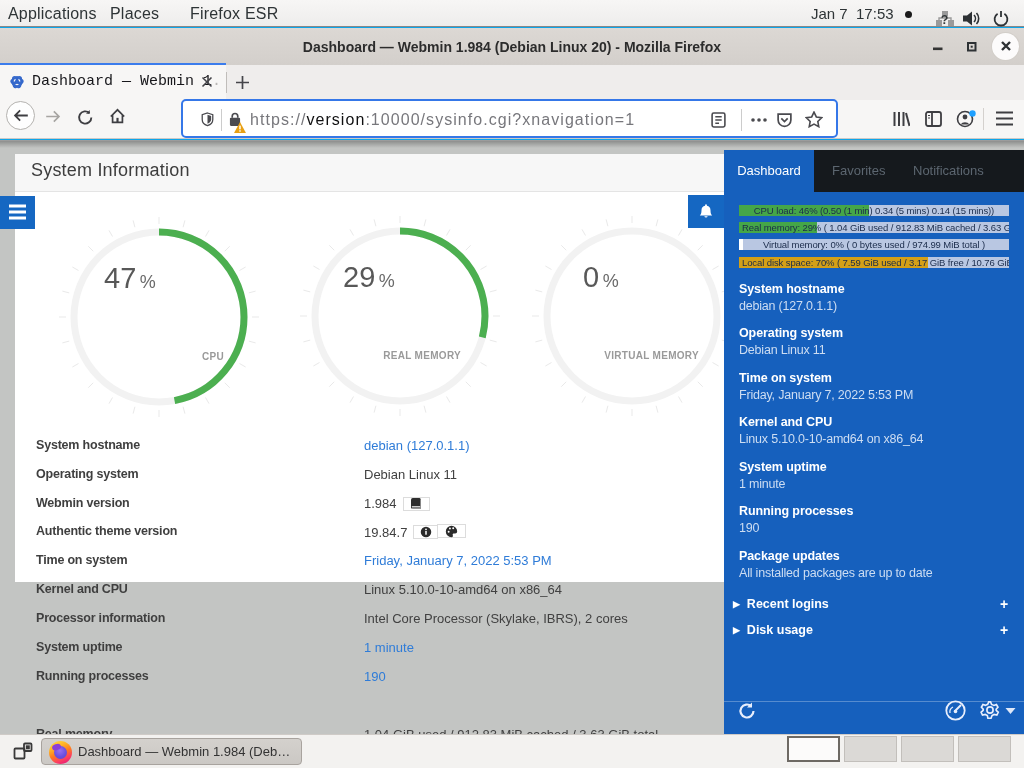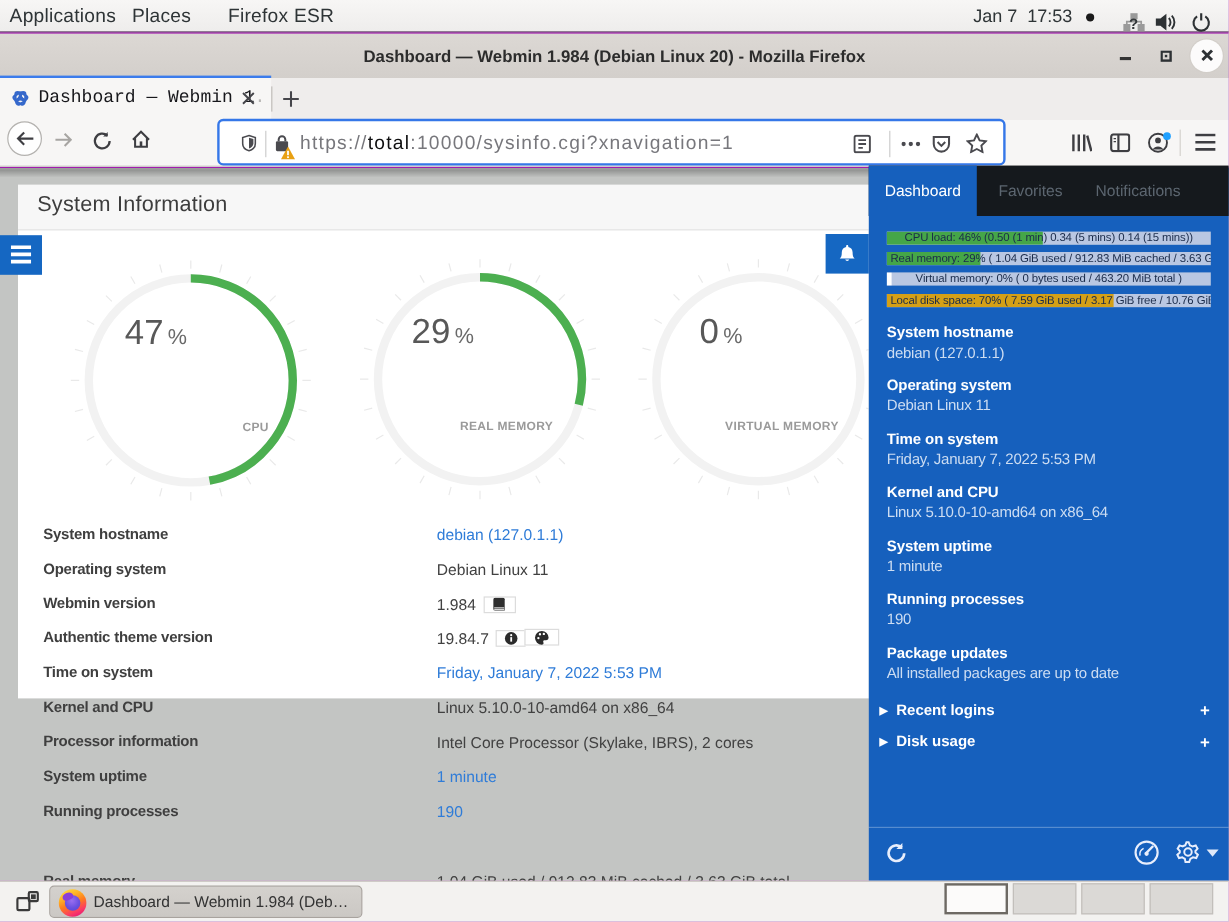--- a/index.html
+++ b/index.html
@@ -1,16 +1,16 @@
 <!DOCTYPE html>
 <html><head><meta charset="utf-8">
 <style>
 * { margin:0; padding:0; box-sizing:border-box; }
 html,body { width:1024px; height:768px; overflow:hidden; font-family:"Liberation Sans",sans-serif; }
-#screen { position:relative; width:1024px; height:768px; background:#a21caf; }
+#screen { position:relative; width:1024px; height:768px; background:#0ea5e9; }
 
 #topbar { position:absolute; left:0; top:0; width:1024px; height:27px; background:linear-gradient(#f7f6f5,#eeedec); border-bottom:1px solid #888; }
 .tb-item { position:absolute; top:0; height:27px; line-height:27px; color:#2e3436; font-size:16px; letter-spacing:.2px; }
 
 #titlebar { position:absolute; left:0; top:28px; width:1024px; height:37px; background:linear-gradient(#dcd8d4,#d3cfcb); }
 #titletext { position:absolute; width:100%; text-align:center; top:11px; font-size:14px; font-weight:bold; color:#2c2c2c; }
 
 #tabstrip { position:absolute; left:0; top:65px; width:1024px; height:35px; background:#efedec; }
 #activetab { position:absolute; left:0; top:0; width:226px; height:35px; background:#f7f6f5;font-family:Liberation Mono, monospace; }
 #tabline { position:absolute; left:0; top:-2px; width:226px; height:2px; background:#3b7cec; }
@@ -29,21 +29,21 @@
 .pct { position:absolute; font-size:29px; color:#585858; }
 .pct span { font-size:18px; color:#6a6a6a; }
 .dlab { position:absolute; font-size:10px; font-weight:bold; color:#9a9a9a; letter-spacing:.3px; }
 
 .trow { position:absolute; left:0; width:709px; height:29px; }
 .tlab { position:absolute; left:36px; top:0; font-size:12.5px; letter-spacing:-.2px; font-weight:bold; color:#3f3f3f; }
 .tval { position:absolute; left:364px; top:0; font-size:13px; color:#414141; }
 .tlink { position:absolute; left:364px; top:0; font-size:13px; color:#2f7cd8; }
 .mbtn { display:inline-block; height:14px; border:1px solid #dcdcdc; background:#fff; margin-left:6px; text-align:center; vertical-align:-1px; width:27px; line-height:9px; }
 
-#sidebar { position:absolute; left:724px; top:0; width:300px; height:594px; background:#1660bd; }
+#sidebar { position:absolute; left:724px; top:12px; width:300px; height:594px; background:#1660bd; }
 #sbtabs { position:absolute; left:0; top:-2px; width:300px; height:42px; background:#15191d; }
 #sbtab1 { position:absolute; left:0; top:0; width:90px; height:42px; background:#1660bd; color:#fff; font-size:13px; text-align:center; line-height:42px; }
 .sbtab { position:absolute; top:0; height:42px; color:#5c6670; font-size:13px; line-height:42px; }
 .pbar { position:absolute; left:15px; width:270px; height:11px; background:#b9c7e2; overflow:hidden;text-decoration:underline; }
 .pfill { position:absolute; left:0; top:0; height:11px; }
 .ptxt { position:absolute; left:0; top:0; width:270px; height:11px; font-size:9.5px; letter-spacing:-.1px; line-height:11.5px; color:#1a2b4a; white-space:nowrap; overflow:hidden; }
 .sbh { position:absolute; left:15px; font-size:12.5px; letter-spacing:-.1px; font-weight:bold; color:#fff; }
 .sbv { position:absolute; left:15px; font-size:12.5px; letter-spacing:-.2px; color:#cdddf2; }
 .sbcol { position:absolute; left:9px; font-size:12.5px; font-weight:bold; color:#fff; }
 .plus { position:absolute; left:276px; font-size:14px; color:#fff; font-weight:bold; }
@@ -146,21 +146,21 @@
   <div style="position:absolute;left:38px;top:8px;width:1px;height:22px;background:#ccc"></div>
   <svg style="position:absolute;left:46px;top:11px" width="12" height="15" viewBox="0 0 13 16">
           <rect x="1" y="6" width="11" height="9" rx="1.2" fill="#4a4a4f"></rect>
           <path d="M3.5 6V4.5a3 3 0 0 1 6 0V6" fill="none" stroke="#4a4a4f" stroke-width="1.8"></path>
         </svg>
   <svg style="position:absolute;left:51px;top:21px" width="12" height="11" viewBox="0 0 13 12">
           <path d="M6.5 0L13 12H0z" fill="#e8a013"></path>
           <rect x="5.7" y="4" width="1.6" height="4" fill="#fff"></rect>
           <rect x="5.7" y="9" width="1.6" height="1.6" fill="#fff"></rect>
         </svg>
-  <span style="position:absolute;left:67px;top:10px;font-size:16px;letter-spacing:1.05px;color:#77777c">https://<span style="color:#0f0f10">total</span>:10000/sysinfo.cgi?xnavigation=1</span>
+  <span style="position:absolute;left:67px;top:10px;font-size:16px;letter-spacing:1.05px;color:#77777c">https://<span style="color:#0f0f10">version</span>:10000/sysinfo.cgi?xnavigation=1</span>
   <svg style="position:absolute;left:528px;top:11px" width="15" height="16" viewBox="0 0 14 15">
           <rect x="1" y="1" width="12" height="13" rx="1.5" fill="none" stroke="#4a4a4f" stroke-width="1.5"></rect>
           <path d="M4 4.5h6M4 7.5h6M4 10.5h3.5" stroke="#4a4a4f" stroke-width="1.4"></path>
         </svg>
   <div style="position:absolute;left:558px;top:8px;width:1px;height:22px;background:#ccc"></div>
   <svg style="position:absolute;left:568px;top:17px" width="17" height="5">
           <circle cx="2" cy="2" r="1.8" fill="#4a4a4f"></circle>
           <circle cx="8" cy="2" r="1.8" fill="#4a4a4f"></circle>
           <circle cx="14" cy="2" r="1.8" fill="#4a4a4f"></circle>
         </svg>
@@ -359,21 +359,21 @@
   <div class="pbar" style="top:52.5px">
           <div class="pfill" style="width:48%;background:#45a648"></div>
           <div class="ptxt" style="text-align:center">CPU load: 46% (0.50 (1 min) 0.34 (5 mins) 0.14 (15 mins))</div>
         </div>
         <div class="pbar" style="top:69.9px">
           <div class="pfill" style="width:29%;background:#45a648"></div>
           <div class="ptxt" style="text-align:left;padding-left:3px">Real memory: 29% ( 1.04 GiB used / 912.83 MiB cached / 3.63 Gi…</div>
         </div>
         <div class="pbar" style="top:87.30000000000001px">
           <div class="pfill" style="width:1.5%;background:#ffffff"></div>
-          <div class="ptxt" style="text-align:center">Virtual memory: 0% ( 0 bytes used / 463.20 MiB total )</div>
+          <div class="ptxt" style="text-align:center">Virtual memory: 0% ( 0 bytes used / 974.99 MiB total )</div>
         </div>
         <div class="pbar" style="top:104.70000000000002px">
           <div class="pfill" style="width:70%;background:#d4a017"></div>
           <div class="ptxt" style="text-align:left;padding-left:3px">Local disk space: 70% ( 7.59 GiB used / 3.17 GiB free / 10.76 GiB …</div>
         </div>
   <div class="sbh" style="top:129.5px">System hostname</div>
         <div class="sbv" style="top:146.5px">debian (127.0.1.1)</div>
         <div class="sbh" style="top:174.0px">Operating system</div>
         <div class="sbv" style="top:191.0px">Debian Linux 11</div>
         <div class="sbh" style="top:218.5px">Time on system</div>

